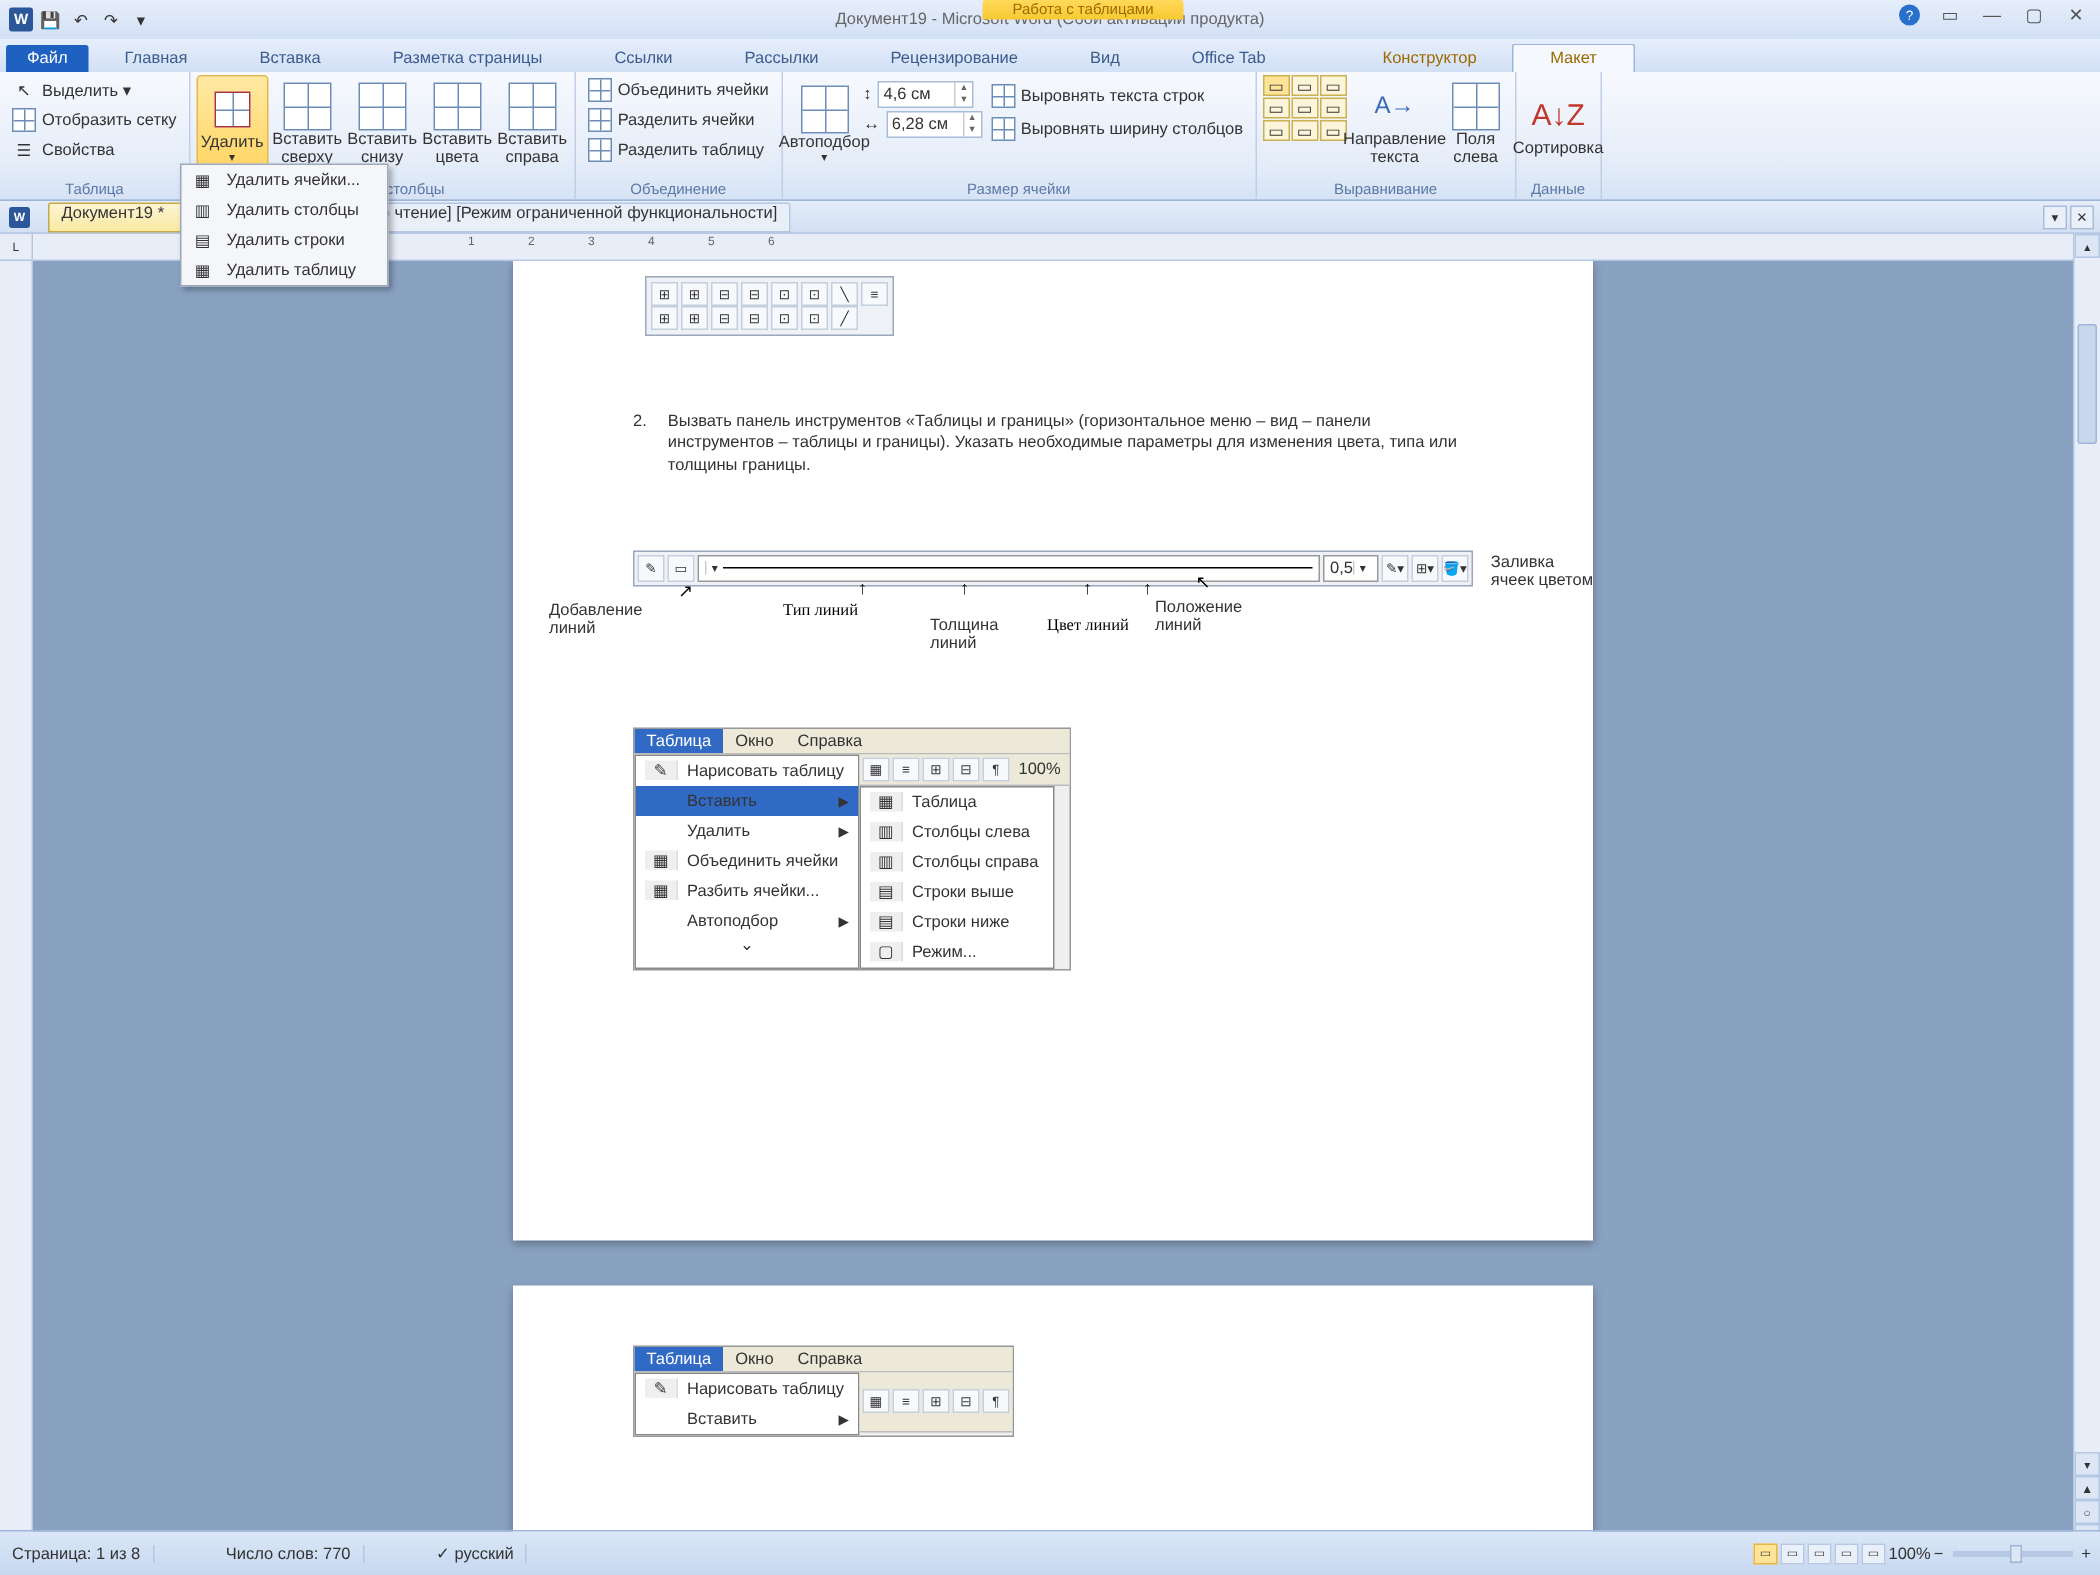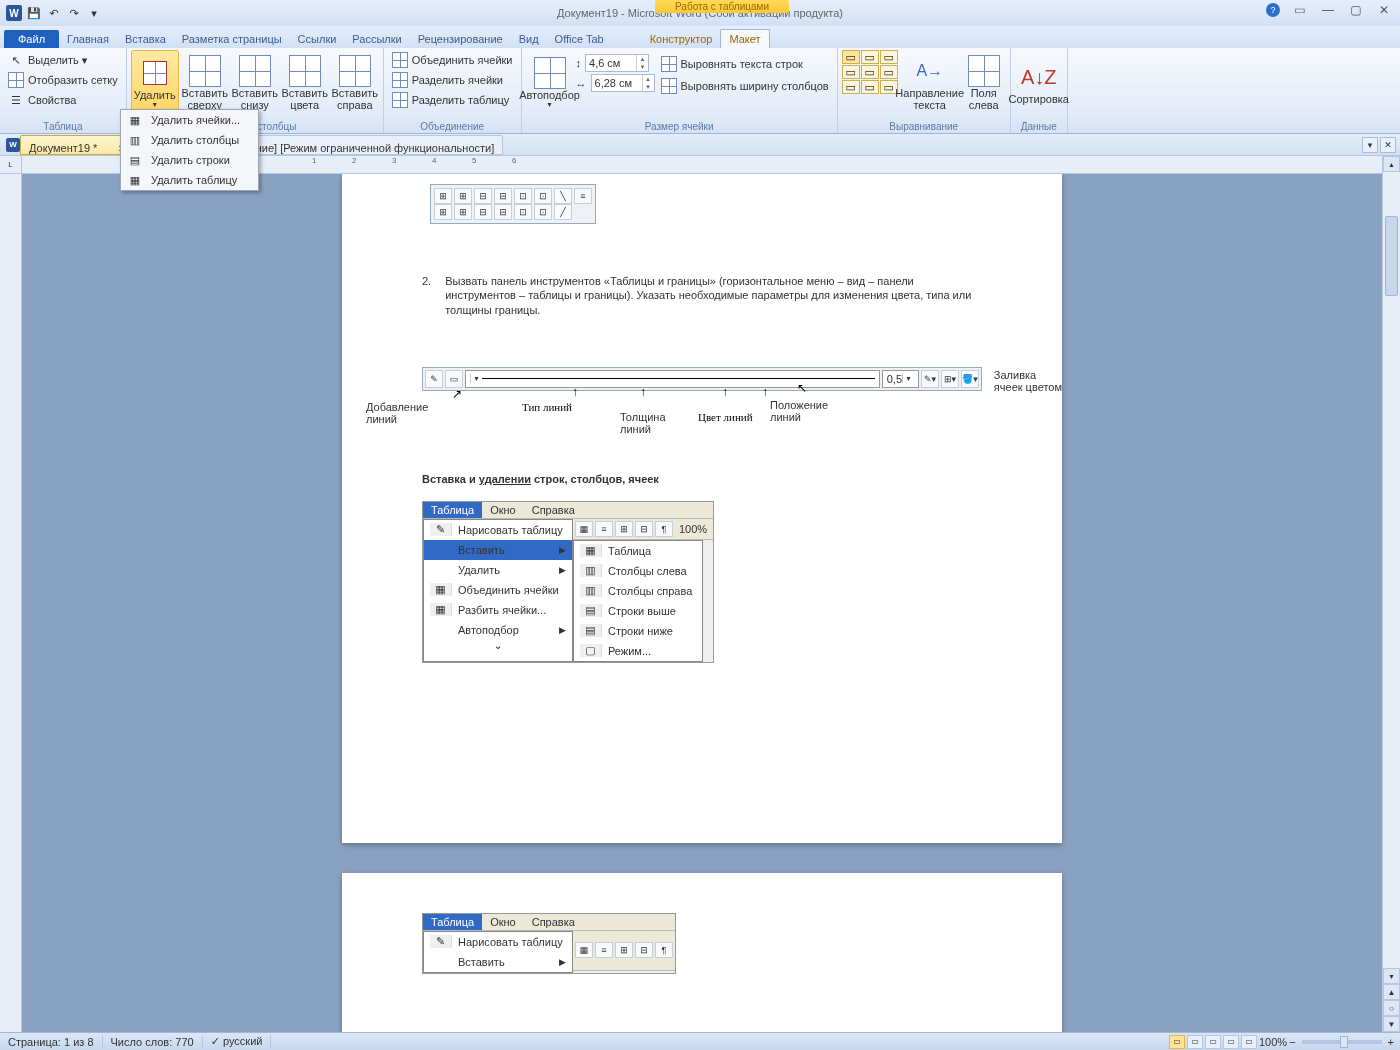--- a/index.html
+++ b/index.html
@@ -10,21 +10,21 @@
 .word-icon{background:#2b579a;color:#fff;font-weight:bold;font-size:10px;border-radius:2px;}
 .titlebar-center{position:absolute;left:50%;transform:translateX(-50%);display:flex;align-items:center;}
 .titlebar-text{color:#666;}
 .tabletools{position:absolute;left:655px;top:0;height:26px;}
 .tt-header{background:linear-gradient(#ffd95a,#f9c932);color:#9e6b00;text-align:center;padding:1px 20px;font-size:10px;border-radius:2px 2px 0 0;}
 .win-controls{position:absolute;right:4px;top:2px;display:flex;gap:4px;align-items:center;}
 .win-btn{width:24px;height:16px;display:flex;align-items:center;justify-content:center;font-size:12px;color:#555;}
 .help-icon{width:14px;height:14px;border-radius:50%;background:#2970cc;color:#fff;font-size:9px;display:flex;align-items:center;justify-content:center;margin-right:4px;}
 .ribbon-tabs{height:22px;background:linear-gradient(#e6eefb,#d2e0f5);display:flex;align-items:flex-end;padding-left:0;}
 .file-tab{background:#1e61c0;color:#fff;padding:3px 14px;border-radius:2px 2px 0 0;margin-left:4px;}
-.rtab{padding:3px 8px;color:#3b5c8c;cursor:default;}
+.rtab{padding:3px 24px;color:#3b5c8c;cursor:default;}
 .rtab.active{background:#f5f8fc;border:1px solid #9db6da;border-bottom:none;border-radius:2px 2px 0 0;}
 .rtab.tool{color:#9b6a00;}
 .ribbon{height:86px;background:linear-gradient(#f7f9fe,#e5edf9 70%,#d6e3f5);border-bottom:1px solid #9db6da;display:flex;}
 .group{border-right:1px solid #c0cee6;display:flex;flex-direction:column;justify-content:space-between;padding:2px 4px 0;}
 .group-body{display:flex;align-items:flex-start;gap:2px;}
 .group-label{text-align:center;font-size:10px;color:#5c79a5;padding:1px 0;}
 .bigbtn{display:flex;flex-direction:column;align-items:center;justify-content:center;width:48px;height:66px;padding:2px;text-align:center;line-height:1.1;}
 .bigbtn .ico{width:32px;height:32px;display:flex;align-items:center;justify-content:center;font-size:20px;}
 .bigbtn.active{background:linear-gradient(#ffe9a3,#ffd563);border:1px solid #e7b64a;border-radius:3px;}
 .smallrow{display:flex;align-items:center;gap:4px;padding:1px 4px;height:20px;}
@@ -37,21 +37,21 @@
 .spin input{border:none;width:50px;padding:0 3px;font-size:11px;}
 .spin .arrows{display:flex;flex-direction:column;width:12px;}
 .spin .ar{height:8px;font-size:7px;text-align:center;line-height:8px;color:#666;border-left:1px solid #ccc;}
 .aligngrid{display:grid;grid-template-columns:repeat(3,18px);gap:1px;}
 .aligncell{width:18px;height:14px;border:1px solid #c9b154;background:#fdf5da;display:flex;align-items:center;justify-content:center;}
 .aligncell.sel{background:#ffe498;}
 .dropdown-menu{position:absolute;left:120px;top:109px;width:139px;background:#f4f6f9;border:1px solid #9ba7b7;box-shadow:2px 2px 4px rgba(0,0,0,0.3);z-index:100;}
 .dropdown-menu .mi{display:flex;align-items:center;height:20px;padding:0 6px;gap:8px;}
 .dropdown-menu .mico{width:16px;height:16px;display:inline-flex;align-items:center;justify-content:center;}
 .doctabs{height:22px;background:linear-gradient(#e4edf9,#d3e0f3);border-bottom:1px solid #b5c7e2;display:flex;align-items:center;}
-.doctab{height:20px;display:flex;align-items:flex-end;padding:0 8px;gap:20px;border:1px solid #c6a948;background:linear-gradient(#fdf4d1,#f9e9a3);border-radius:2px 2px 0 0;margin-left:0;}
+.doctab{height:20px;display:flex;align-items:flex-start;padding:0 8px;gap:20px;border:1px solid #c6a948;background:linear-gradient(#fdf4d1,#f9e9a3);border-radius:2px 2px 0 0;margin-left:12px;}
 .doctab2{background:#e9eff9;border:1px solid #b5c7e2;}
 .doctab .dclose{font-size:10px;color:#8a7330;}
 .doctabs-right{margin-left:auto;display:flex;gap:2px;padding-right:4px;}
 .navctl{width:16px;height:16px;border:1px solid #aabcda;background:#eaf0fa;font-size:9px;display:flex;align-items:center;justify-content:center;}
 .workspace{position:absolute;top:156px;bottom:18px;left:0;right:0;background:#b6c8df;display:flex;}
 .ruler-corner{width:22px;height:18px;background:#e8eef8;border-right:1px solid #b5c7e2;border-bottom:1px solid #b5c7e2;font-size:8px;display:flex;align-items:center;justify-content:center;}
 .vruler{width:22px;background:#e8eef8;border-right:1px solid #b5c7e2;position:relative;}
 .hruler{height:18px;background:#e8eef8;border-bottom:1px solid #b5c7e2;position:relative;overflow:hidden;}
 .rtick{position:absolute;font-size:8px;color:#666;}
 .docarea{flex:1;overflow:auto;background:#8aa2c2;position:relative;}
@@ -78,21 +78,21 @@
 .menu-col{background:#fff;border:1px solid #888;}
 .menu-item{display:flex;align-items:center;height:20px;padding:0 6px;gap:6px;font-size:11px;position:relative;}
 .menu-item.hl{background:#316ac5;color:#fff;}
 .menu-item.dis{color:#999;}
 .menu-item .arr{margin-left:auto;font-size:9px;}
 .menu-strip{width:22px;background:#efefef;border-right:1px solid #ddd;display:flex;align-items:center;justify-content:center;}
 .submenu-toolbar{display:flex;align-items:center;gap:2px;padding:2px;background:#ece9d8;border-bottom:1px solid #bbb;}
 .scrollbar-v{width:18px;background:#e8eef8;border-left:1px solid #b5c7e2;position:relative;}
 .scroll-thumb{position:absolute;left:2px;right:2px;background:#c9d7ec;border:1px solid #9db6da;border-radius:2px;}
 .scroll-btn{height:16px;background:#dce6f4;border:1px solid #b5c7e2;font-size:8px;display:flex;align-items:center;justify-content:center;}
-.statusbar{position:absolute;bottom:0;left:0;right:0;height:18px;background:linear-gradient(#dbe7f7,#c6d7ef);border-top:1px solid #9db6da;display:flex;align-items:center;font-size:10px;color:#3b5c8c;}
+.statusbar{position:absolute;bottom:0;left:0;right:0;height:30px;background:linear-gradient(#dbe7f7,#c6d7ef);border-top:1px solid #9db6da;display:flex;align-items:center;font-size:10px;color:#3b5c8c;gap:40px;}
 .statusbar .cell{padding:0 8px;border-right:1px solid #b5c7e2;}
 .statusbar .right{margin-left:auto;display:flex;align-items:center;gap:2px;padding-right:6px;}
 .viewbtn{width:16px;height:14px;border:1px solid #b5c7e2;background:#eaf0fa;font-size:8px;display:flex;align-items:center;justify-content:center;}
 .viewbtn.act{background:#ffe498;border-color:#e7b64a;}
 .zoom-slider{width:80px;height:4px;background:#b5c7e2;position:relative;margin:0 4px;}
 .zoom-thumb{width:8px;height:12px;background:#dce6f4;border:1px solid #9db6da;position:absolute;top:-4px;left:38px;}
 </style>
 </head>
 <body>
 
@@ -398,21 +398,20 @@
                 <div>линий</div>
               </div>
             <div class="callout" style="left:276px;top:44px">Цвет линий</div>
             <div class="callout" style="left:348px;top:32px">
                 <div>Положение</div>
                 <div>линий</div>
               </div>
           </div>
 
           <div style="height:80px"></div>
-          <div class="doc-h"><span>Вставка и </span><u>удалении</u><span> строк, столбцов, ячеек</span></div>
 
           <div style="height:14px"></div>
           
           <div class="menu-img" style="position:relative">
             <div class="menu-bar">
               <div class="mb sel">Таблица</div>
               <div class="mb">Окно</div>
               <div class="mb">Справка</div>
             </div>
             <div style="display:flex">

